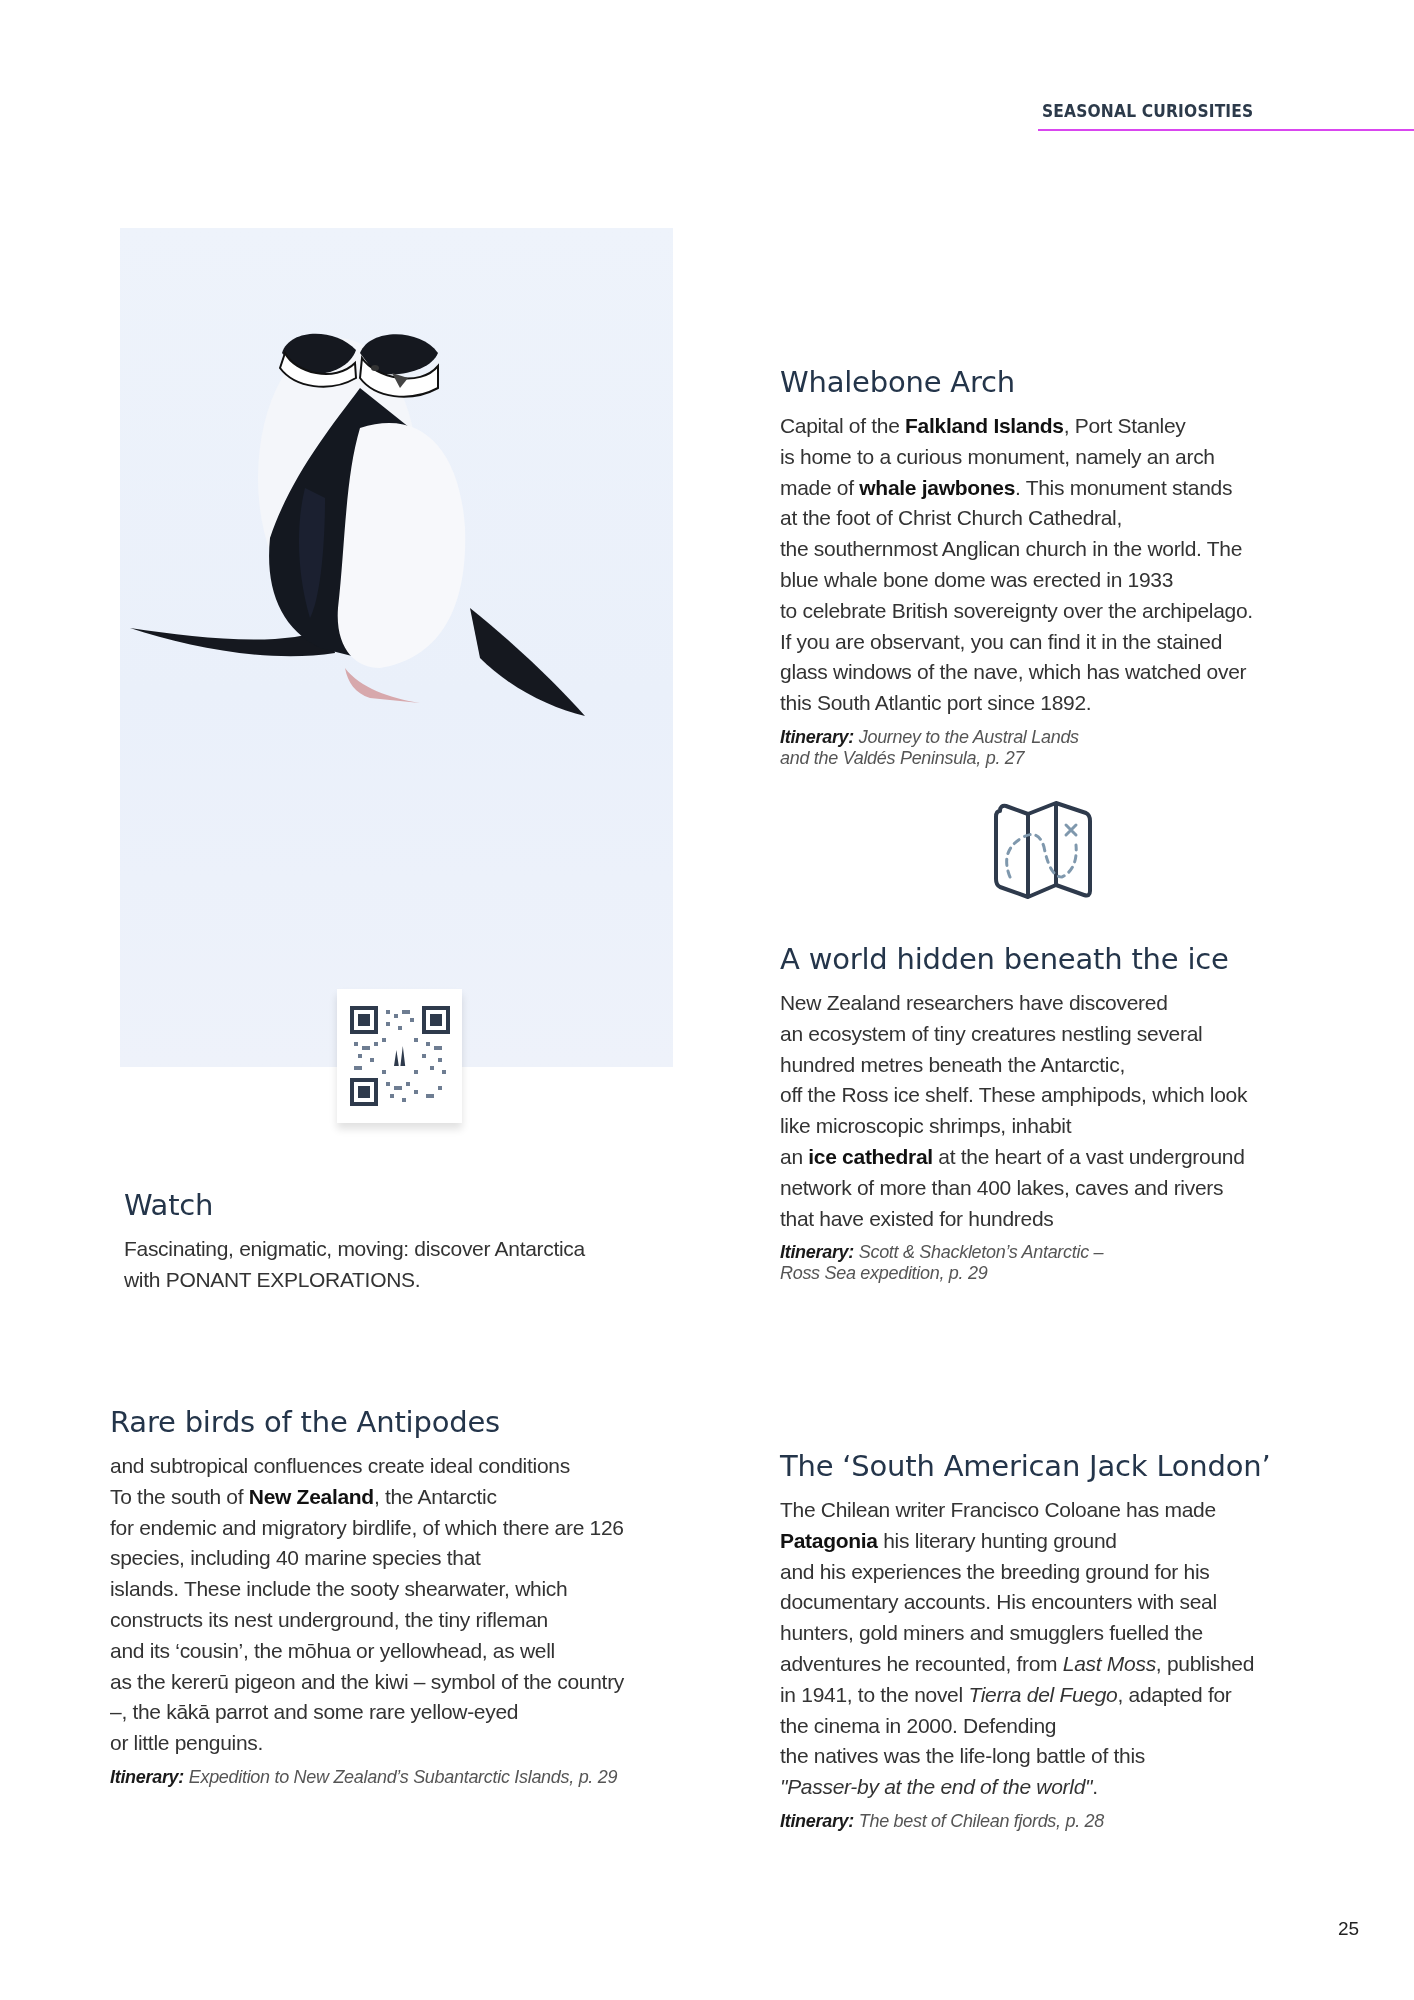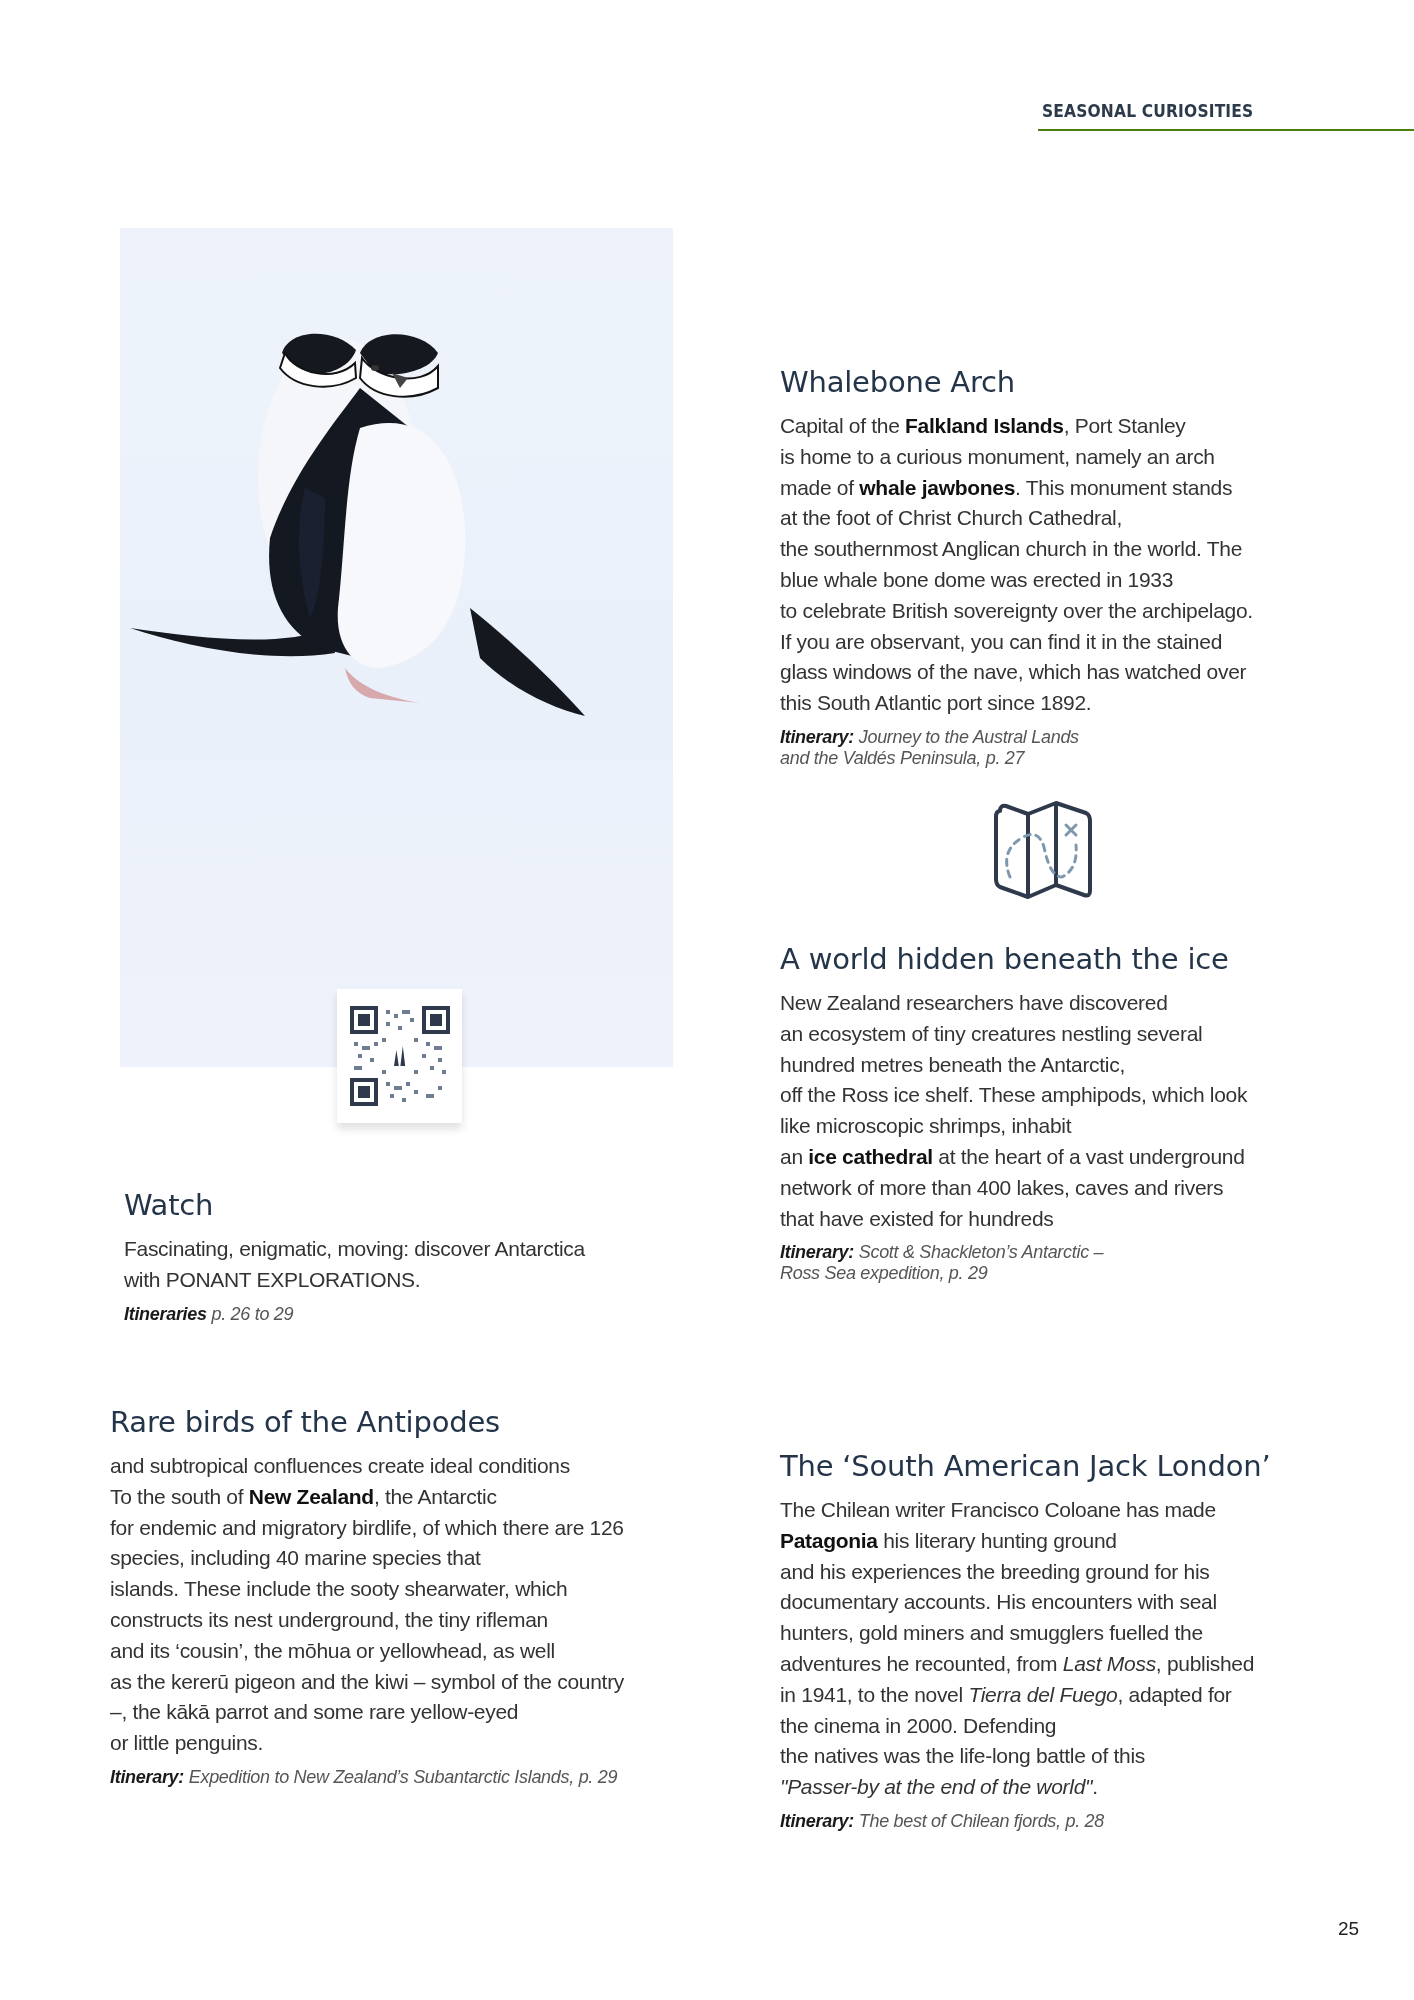--- a/index.html
+++ b/index.html
@@ -1,21 +1,21 @@
 <!DOCTYPE html>
 <html><head>
   <meta charset="utf-8">
   <style>
     * { box-sizing: border-box; margin: 0; padding: 0; }
     html, body { width: 1414px; height: 2000px; background: #ffffff; overflow: hidden; }
     body { position: relative; font-family: "Liberation Sans", sans-serif; color: #2b2b2b; }
 
     .section-header {
       position: absolute; left: 1038px; top: 100px; width: 376px;
-      border-bottom: 2px solid #4d7c0f; padding: 0 0 8px 4px;
+      border-bottom: 2px solid #d946ef; padding: 0 0 8px 4px;
     }
     .section-header span {
       font-family: "DejaVu Sans", sans-serif; font-weight: bold;
       font-size: 18px; letter-spacing: 0.2px; color: #2c3a4a;
       transform: scaleX(0.86); transform-origin: left; display: inline-block;
     }
 
     .photo {
       position: absolute; left: 120px; top: 228px; width: 553px; height: 839px;
       background: linear-gradient(180deg, #eef3fb 0%, #eaf0fa 55%, #eef2fa 100%);
@@ -187,23 +187,20 @@
     <span>Ross Sea expedition, p. 29</span>
   </div>
 </div>
 
 <div class="article" id="watch">
   <h2>Watch</h2>
   <div class="body">
       <span class="line">Fascinating, enigmatic, moving: discover Antarctica</span>
       <span class="line">with PONANT EXPLORATIONS.</span>
     </div>
-  <div class="itin">
-    <span class="lbl">Itineraries</span><span> p. 26 to 29</span>
-  </div>
 </div>
 
 <div class="article" id="birds">
   <h2>Rare birds of the Antipodes</h2>
   <div class="body">
       <span class="line">and subtropical confluences create ideal conditions</span>
       <span class="line">To the south of <b>New Zealand</b>, the Antarctic</span>
       <span class="line">for endemic and migratory birdlife, of which there are 126</span>
       <span class="line">species, including 40 marine species that</span>
       <span class="line">islands. These include the sooty shearwater, which</span>

